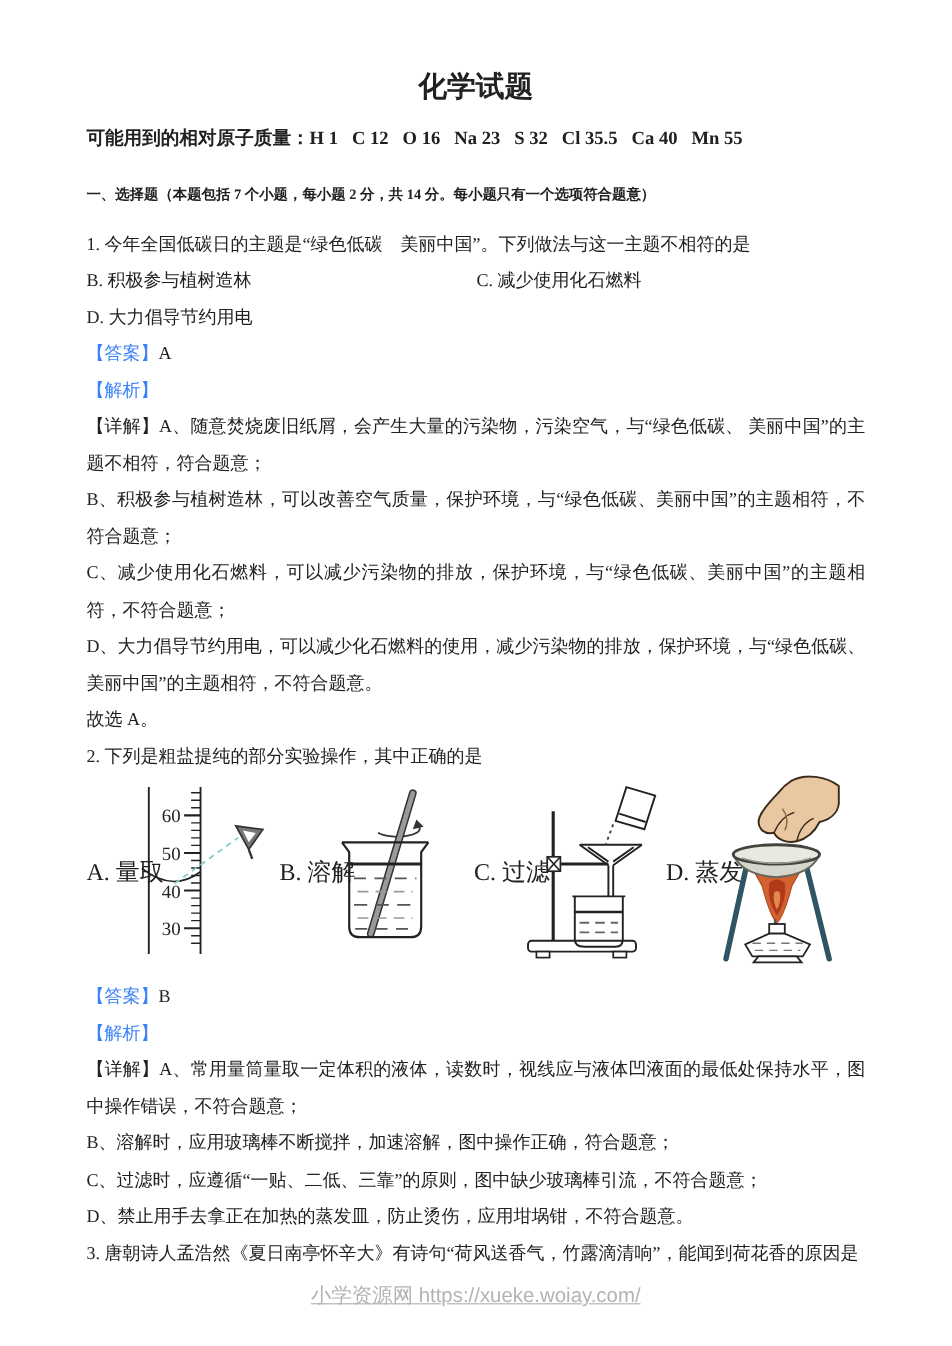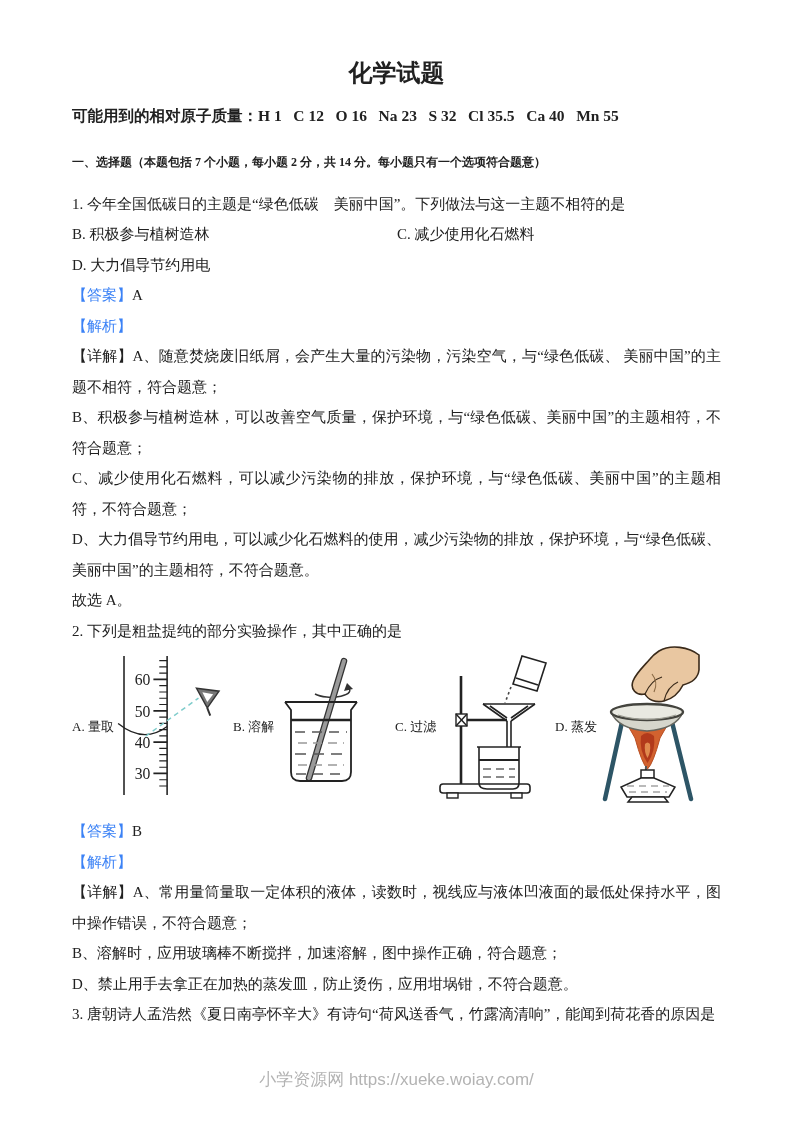--- a/index.html
+++ b/index.html
@@ -13,27 +13,27 @@
   }
   .content{position:absolute;left:72px;top:58px;width:649px;}
   .doc-title{font-size:24px;font-weight:bold;text-align:center;line-height:30px;margin:0;}
   .masses{font-weight:bold;font-size:15.5px;line-height:31px;margin-top:12px;white-space:pre-wrap;}
   .section-head{font-weight:bold;font-size:12px;line-height:30px;margin-top:3px;}
   p.body{font-size:15px;line-height:30.5px;margin:0;text-align:justify;}
   .opt-grid{display:grid;grid-template-columns:325px 324px;}
   .opt-grid p{font-size:15px;line-height:30.5px;margin:0;}
   .ans-label{color:#3b82f6;}
   .figure-row{position:relative;height:170px;}
-  .fig-label{position:absolute;top:66px;font-size:13px;line-height:30.5px;}
+  .fig-label{position:absolute;top:66px;font-size:20px;line-height:30.5px;}
   .fig{position:absolute;}
   .footer{
     position:absolute;left:0;right:0;top:1066px;
     text-align:center;color:#b3b3b3;
     font-family:"Liberation Sans","DejaVu Sans",sans-serif;
-    font-size:17px;line-height:28px;
+    font-size:17px;line-height:28px;text-decoration:underline;
   }
   svg text{font-family:"Liberation Serif","DejaVu Serif",serif;}
 </style>
 </head>
 <body>
 
 <div class="page">
   <div class="content">
 
     <h1 class="doc-title">化学试题</h1>
@@ -164,19 +164,20 @@
           <path d="M68 55 C70 46 75 39 82 36" stroke="#3a2a1a" stroke-width="1.2" fill="none"></path>
           <path d="M56 28 C60 33 61 40 58 46" stroke="#8a6a45" stroke-width="1.2" fill="none"></path>
         </g>
       </svg>
     </div>
 
     <p class="body"><span class="ans-label">【答案】</span><span>B</span></p>
     <p class="body"><span class="ans-label">【解析】</span></p>
     <p class="body">【详解】A、常用量筒量取一定体积的液体，读数时，视线应与液体凹液面的最低处保持水平，图中操作错误，不符合题意；</p>
     <p class="body">B、溶解时，应用玻璃棒不断搅拌，加速溶解，图中操作正确，符合题意；</p>
+    <p class="body">C、过滤时，应遵循“一贴、二低、三靠”的原则，图中缺少玻璃棒引流，不符合题意；</p>
     <p class="body">D、禁止用手去拿正在加热的蒸发皿，防止烫伤，应用坩埚钳，不符合题意。</p>
 
     <p class="body">3. 唐朝诗人孟浩然《夏日南亭怀辛大》有诗句“荷风送香气，竹露滴清响”，能闻到荷花香的原因是</p>
   </div>
 
   <div class="footer">小学资源网 https://xueke.woiay.com/</div>
 </div>
 
 </body></html>

